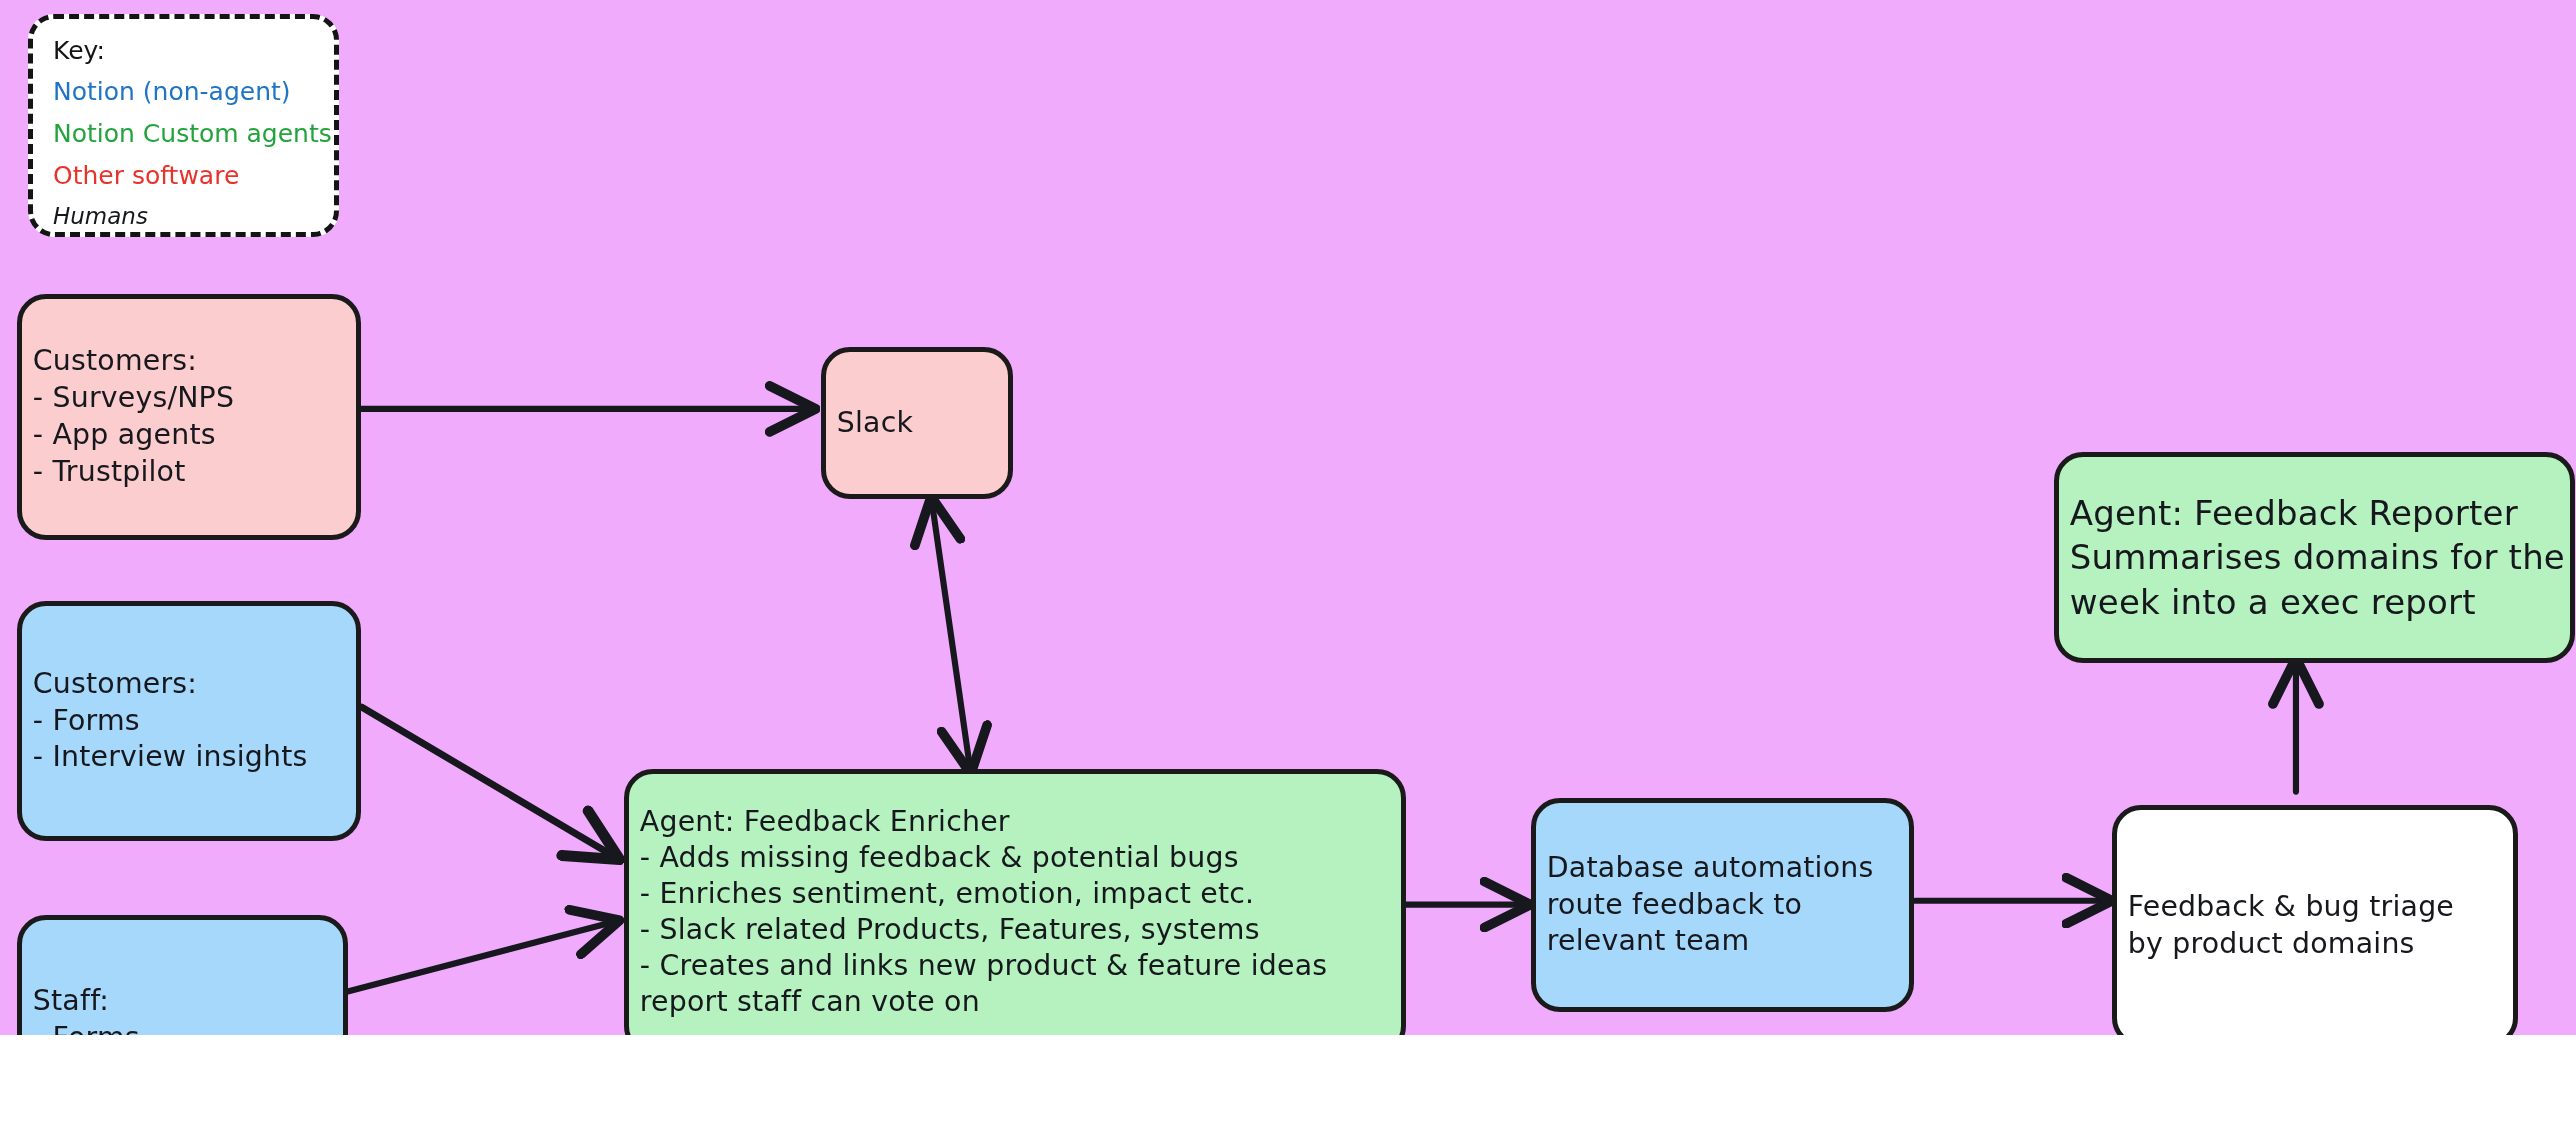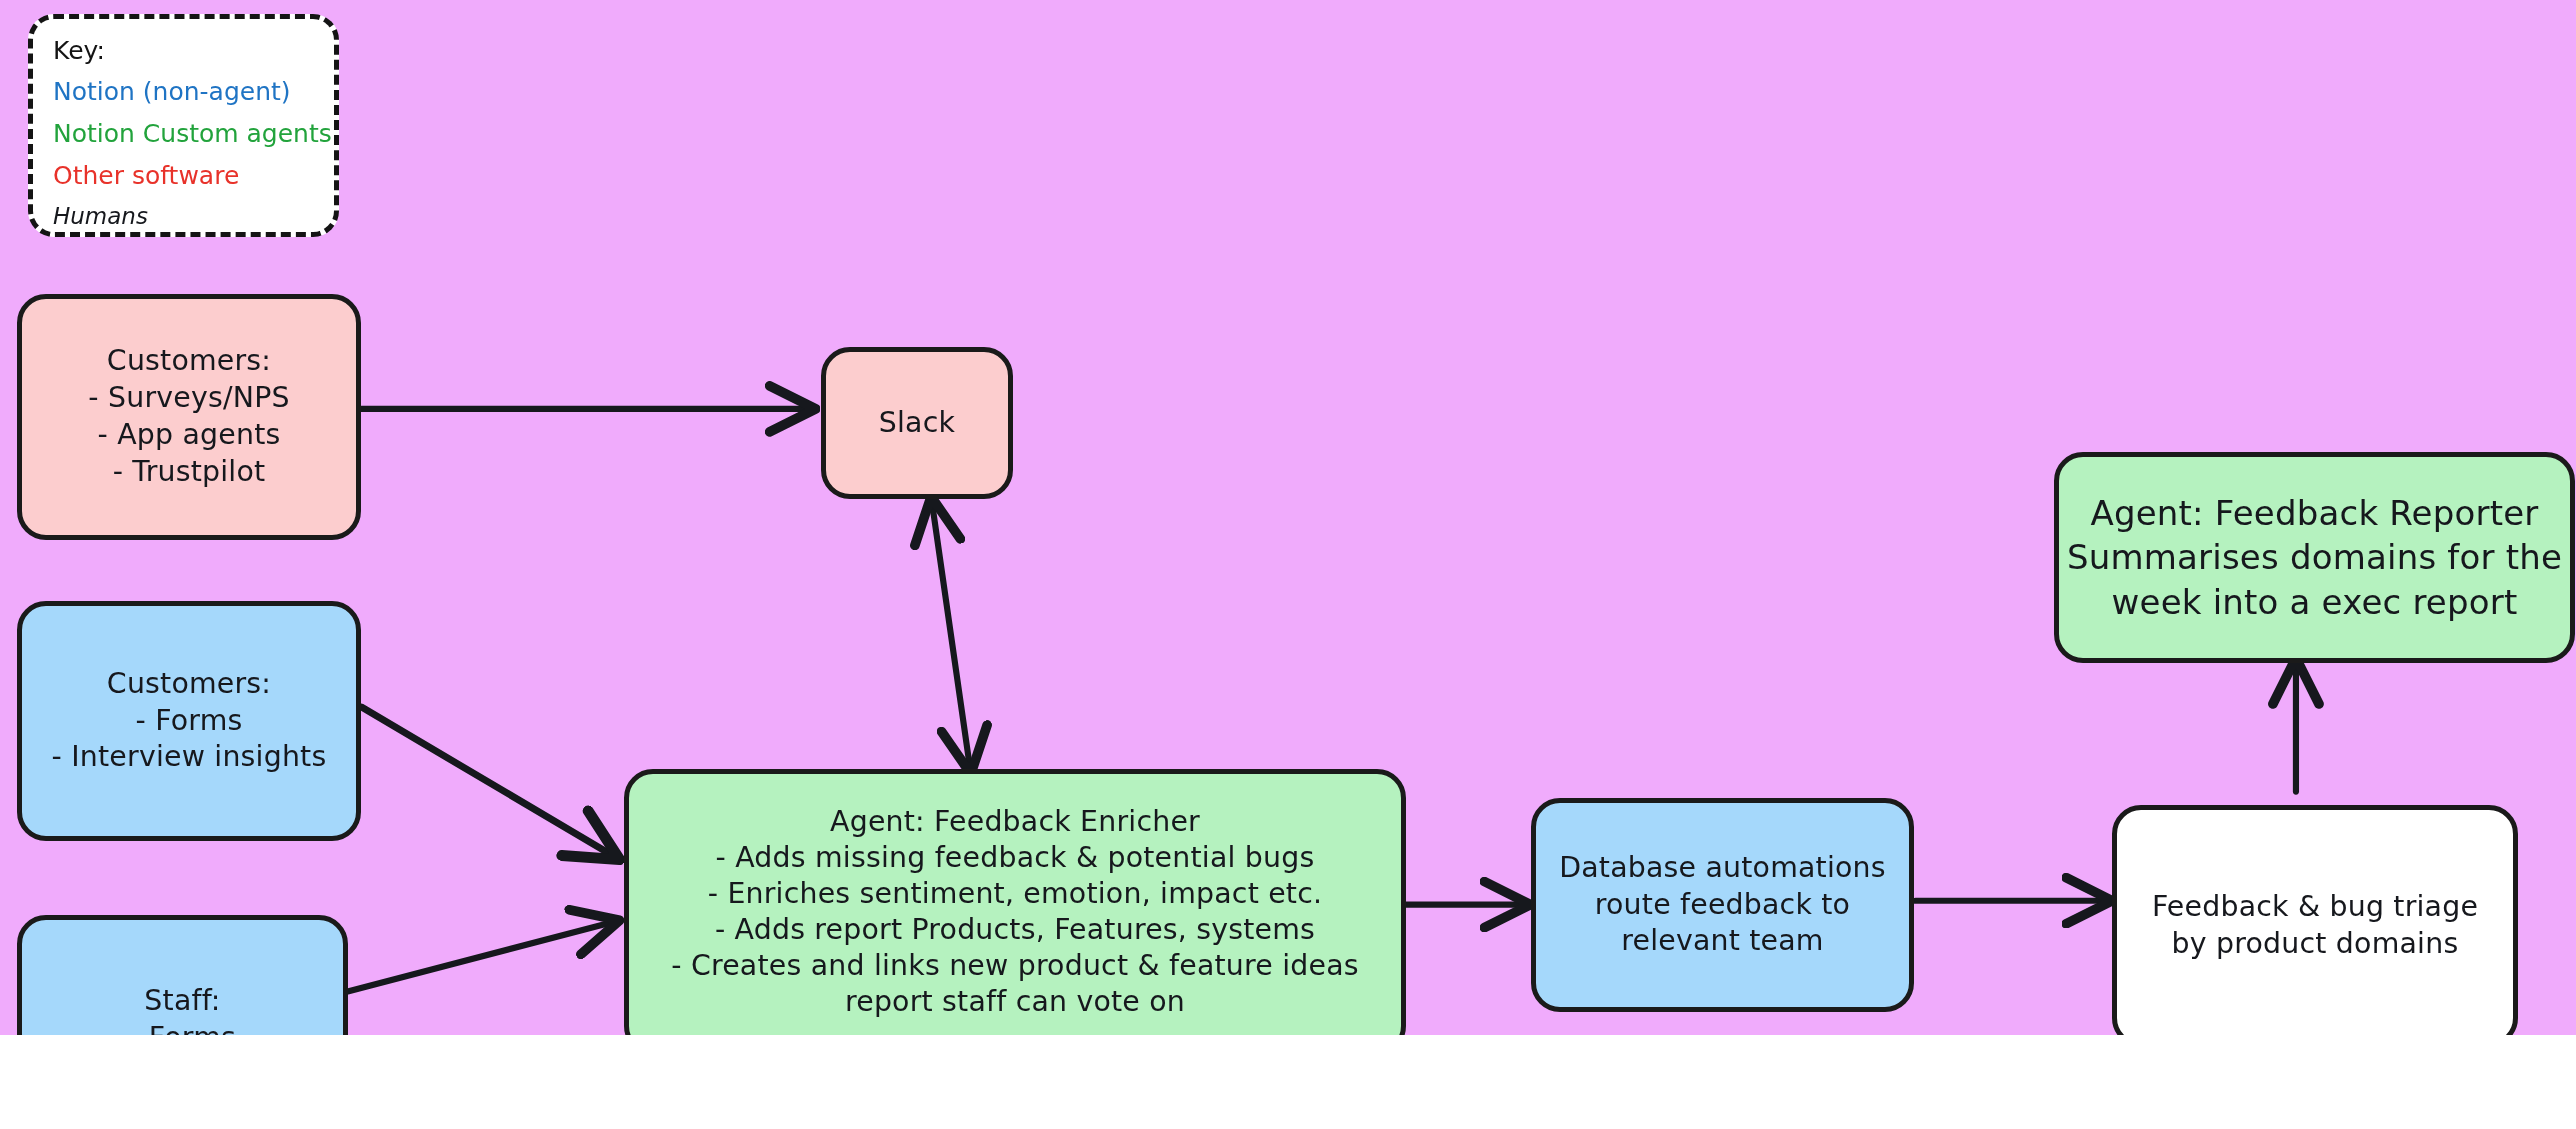--- a/index.html
+++ b/index.html
@@ -17,21 +17,21 @@
     background: #f0abfc;
     overflow: hidden;
   }
   .node {
     position: absolute;
     box-sizing: border-box;
     border: 5.4px solid #1a1a1a;
     border-radius: 29px;
     display: flex;
     flex-direction: column;
-    align-items: center;
+    align-items: flex-start;
     justify-content: center;
     text-align: center;
     color: #16181d;
     line-height: 1.30;
     letter-spacing: 0.2px;
     padding: 4.6px 10.8px;
   }
   .node .ln { display: block; white-space: nowrap; }
 
   .fill-pink  { background: #fccdce; }
@@ -141,21 +141,21 @@
 
   <div class="node fill-blue" style="left:17px; top:915px; width:331px; height:209px; font-size:28.4px;">
     <span class="ln">Staff:</span>
     <span class="ln">- Forms</span>
   </div>
 
   <div class="node fill-green" style="left:624px; top:769px; width:782px; height:286px; font-size:28.4px; line-height:1.27;">
     <span class="ln">Agent: Feedback Enricher</span>
     <span class="ln">- Adds missing feedback &amp; potential bugs</span>
     <span class="ln">- Enriches sentiment, emotion, impact etc.</span>
-    <span class="ln">- Adds report Products, Features, systems</span>
+    <span class="ln">- Slack related Products, Features, systems</span>
     <span class="ln">- Creates and links new product &amp; feature ideas</span>
     <span class="ln">report staff can vote on</span>
   </div>
 
   <div class="node fill-blue" style="left:1531px; top:798px; width:383px; height:214px; font-size:28.4px;">
     <span class="ln">Database automations</span>
     <span class="ln">route feedback to</span>
     <span class="ln">relevant team</span>
   </div>
 

